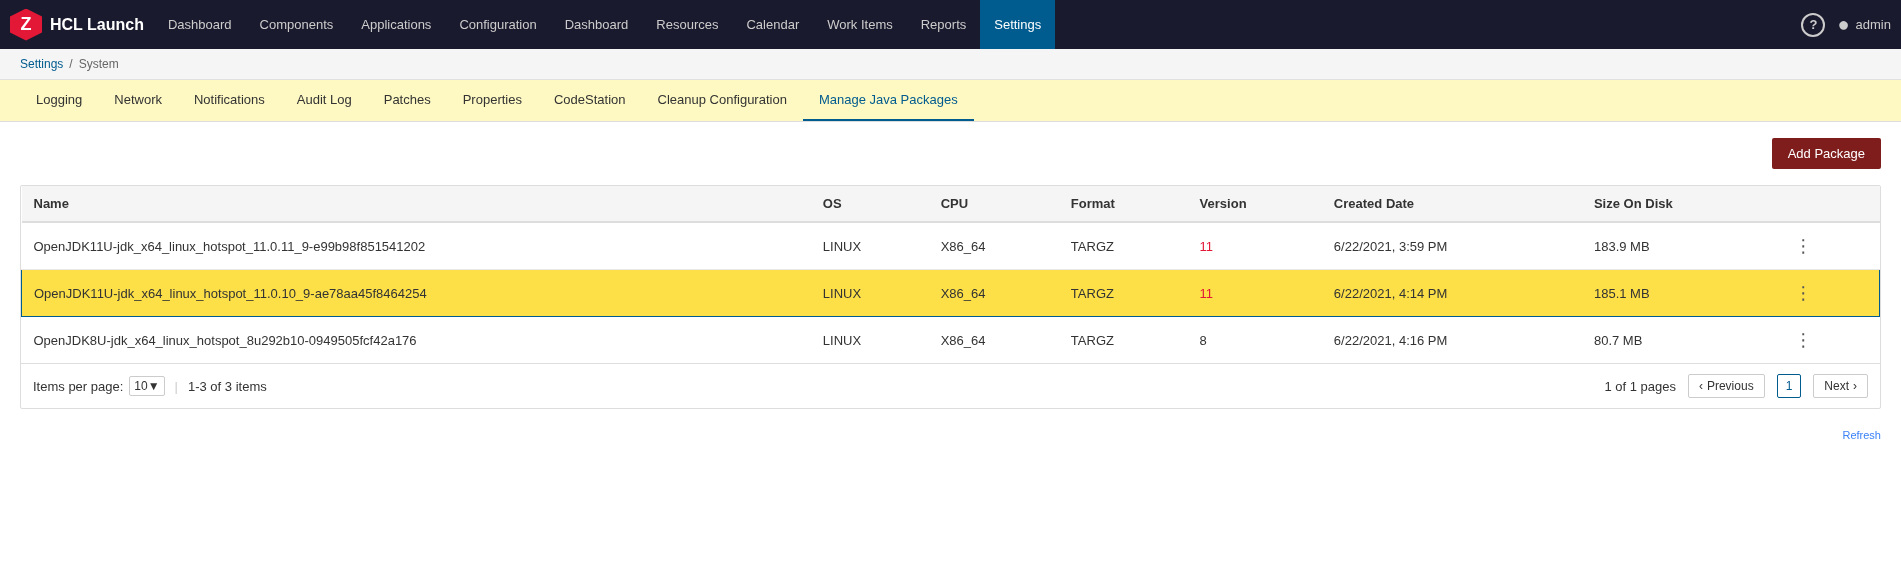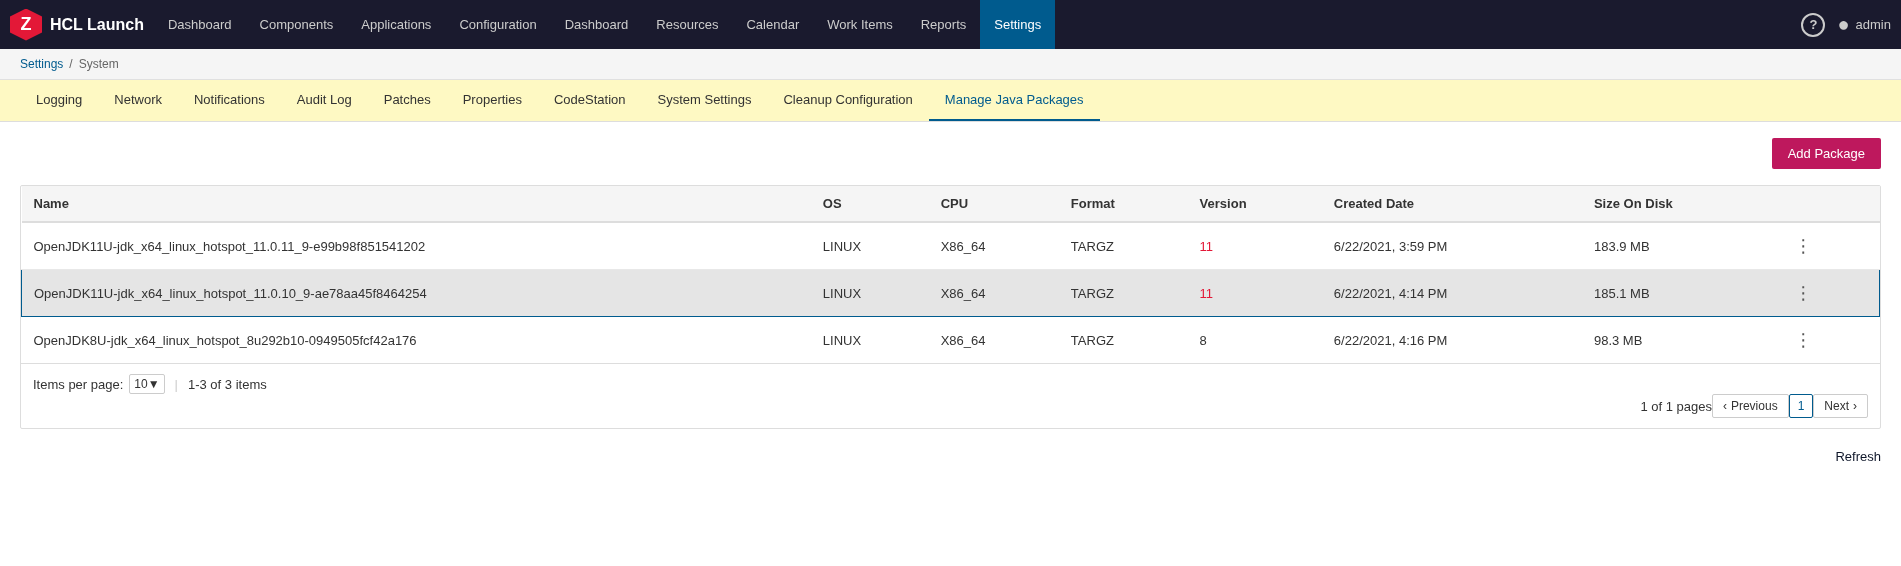--- a/index.html
+++ b/index.html
@@ -129,21 +129,21 @@
       padding: 16px 20px;
     }
 
     .toolbar {
       display: flex;
       justify-content: flex-end;
       margin-bottom: 16px;
     }
 
     .btn-primary {
-      background: #be185d;
+      background: #7f1d1d;
       color: #fff;
       border: none;
       padding: 8px 16px;
       cursor: pointer;
       font-size: 13px;
       border-radius: 2px;
     }
 
     
     .table-wrapper {
@@ -163,21 +163,21 @@
       text-align: left;
       padding: 10px 12px;
       font-weight: bold;
       font-size: 13px;
       color: #333;
     }
     tbody tr {
       border-bottom: 1px solid #e8e8e8;
     }
     tbody tr:last-child { border-bottom: none; }
-    tbody tr.selected { background: #e5e5e5; border: 1px solid #005b8e; }
+    tbody tr.selected { background: #fde047; border: 1px solid #005b8e; }
     tbody td {
       padding: 10px 12px;
       font-size: 13px;
       color: #333;
     }
     .version-red { color: #e31837; }
 
     .actions-btn {
       background: none;
       border: none;
@@ -189,42 +189,41 @@
       align-items: center;
     }
 
     
     .pagination {
       display: flex;
       padding: 10px 12px;
       border-top: 1px solid #ddd;
       font-size: 13px;
       color: #333;
-      flex-direction: column;
     }
     .pagination-left {
       display: flex;
       align-items: center;
       gap: 6px;
     }
     .per-page-select {
       border: 1px solid #ccc;
       padding: 2px 4px;
       font-size: 12px;
       cursor: pointer;
       background: #fff;
       display: flex;
       align-items: center;
       gap: 0;
       border-radius: 2px;
     }
     .pagination-right {
       display: flex;
       align-items: center;
-      gap: 0;
+      gap: 12px;
       margin-left: auto;
     }
     .page-btn {
       background: none;
       border: 1px solid #ccc;
       padding: 4px 10px;
       cursor: pointer;
       font-size: 12px;
       border-radius: 2px;
       color: #333;
@@ -240,23 +239,23 @@
       border-radius: 2px;
     }
 
     
     .refresh-bar {
       display: flex;
       justify-content: flex-end;
       padding: 4px 20px;
     }
     .refresh-link {
-      color: #0f172a;
-      cursor: pointer;
-      font-size: 13px;
+      color: #3b82f6;
+      cursor: pointer;
+      font-size: 11px;
       text-decoration: none;
     }
 
     
     .pipe { color: #ccc; margin: 0 4px; }
   </style>
 </head>
 <body>
 
 <nav class="top-nav">
@@ -292,21 +291,20 @@
 </div>
 
 <div class="sub-nav">
   <div class="sub-nav-item">Logging</div>
   <div class="sub-nav-item">Network</div>
   <div class="sub-nav-item">Notifications</div>
   <div class="sub-nav-item">Audit Log</div>
   <div class="sub-nav-item">Patches</div>
   <div class="sub-nav-item">Properties</div>
   <div class="sub-nav-item">CodeStation</div>
-  <div class="sub-nav-item">System Settings</div>
   <div class="sub-nav-item">Cleanup Configuration</div>
   <div class="sub-nav-item active">Manage Java Packages</div>
 </div>
 
 <div class="main-content">
 
   <div class="toolbar">
     <button class="btn-primary">Add Package</button>
   </div>
 
@@ -352,21 +350,21 @@
           </td>
         </tr>
 
         <tr>
           <td>OpenJDK8U-jdk_x64_linux_hotspot_8u292b10-0949505fcf42a176</td>
           <td>LINUX</td>
           <td>X86_64</td>
           <td>TARGZ</td>
           <td>8</td>
           <td>6/22/2021, 4:16 PM</td>
-          <td>98.3 MB</td>
+          <td>80.7 MB</td>
           <td>
             <button class="actions-btn">⋮</button>
           </td>
         </tr>
       </tbody>
     </table>
 
     <div class="pagination">
       <div class="pagination-left">
         <span>Items per page:</span>

